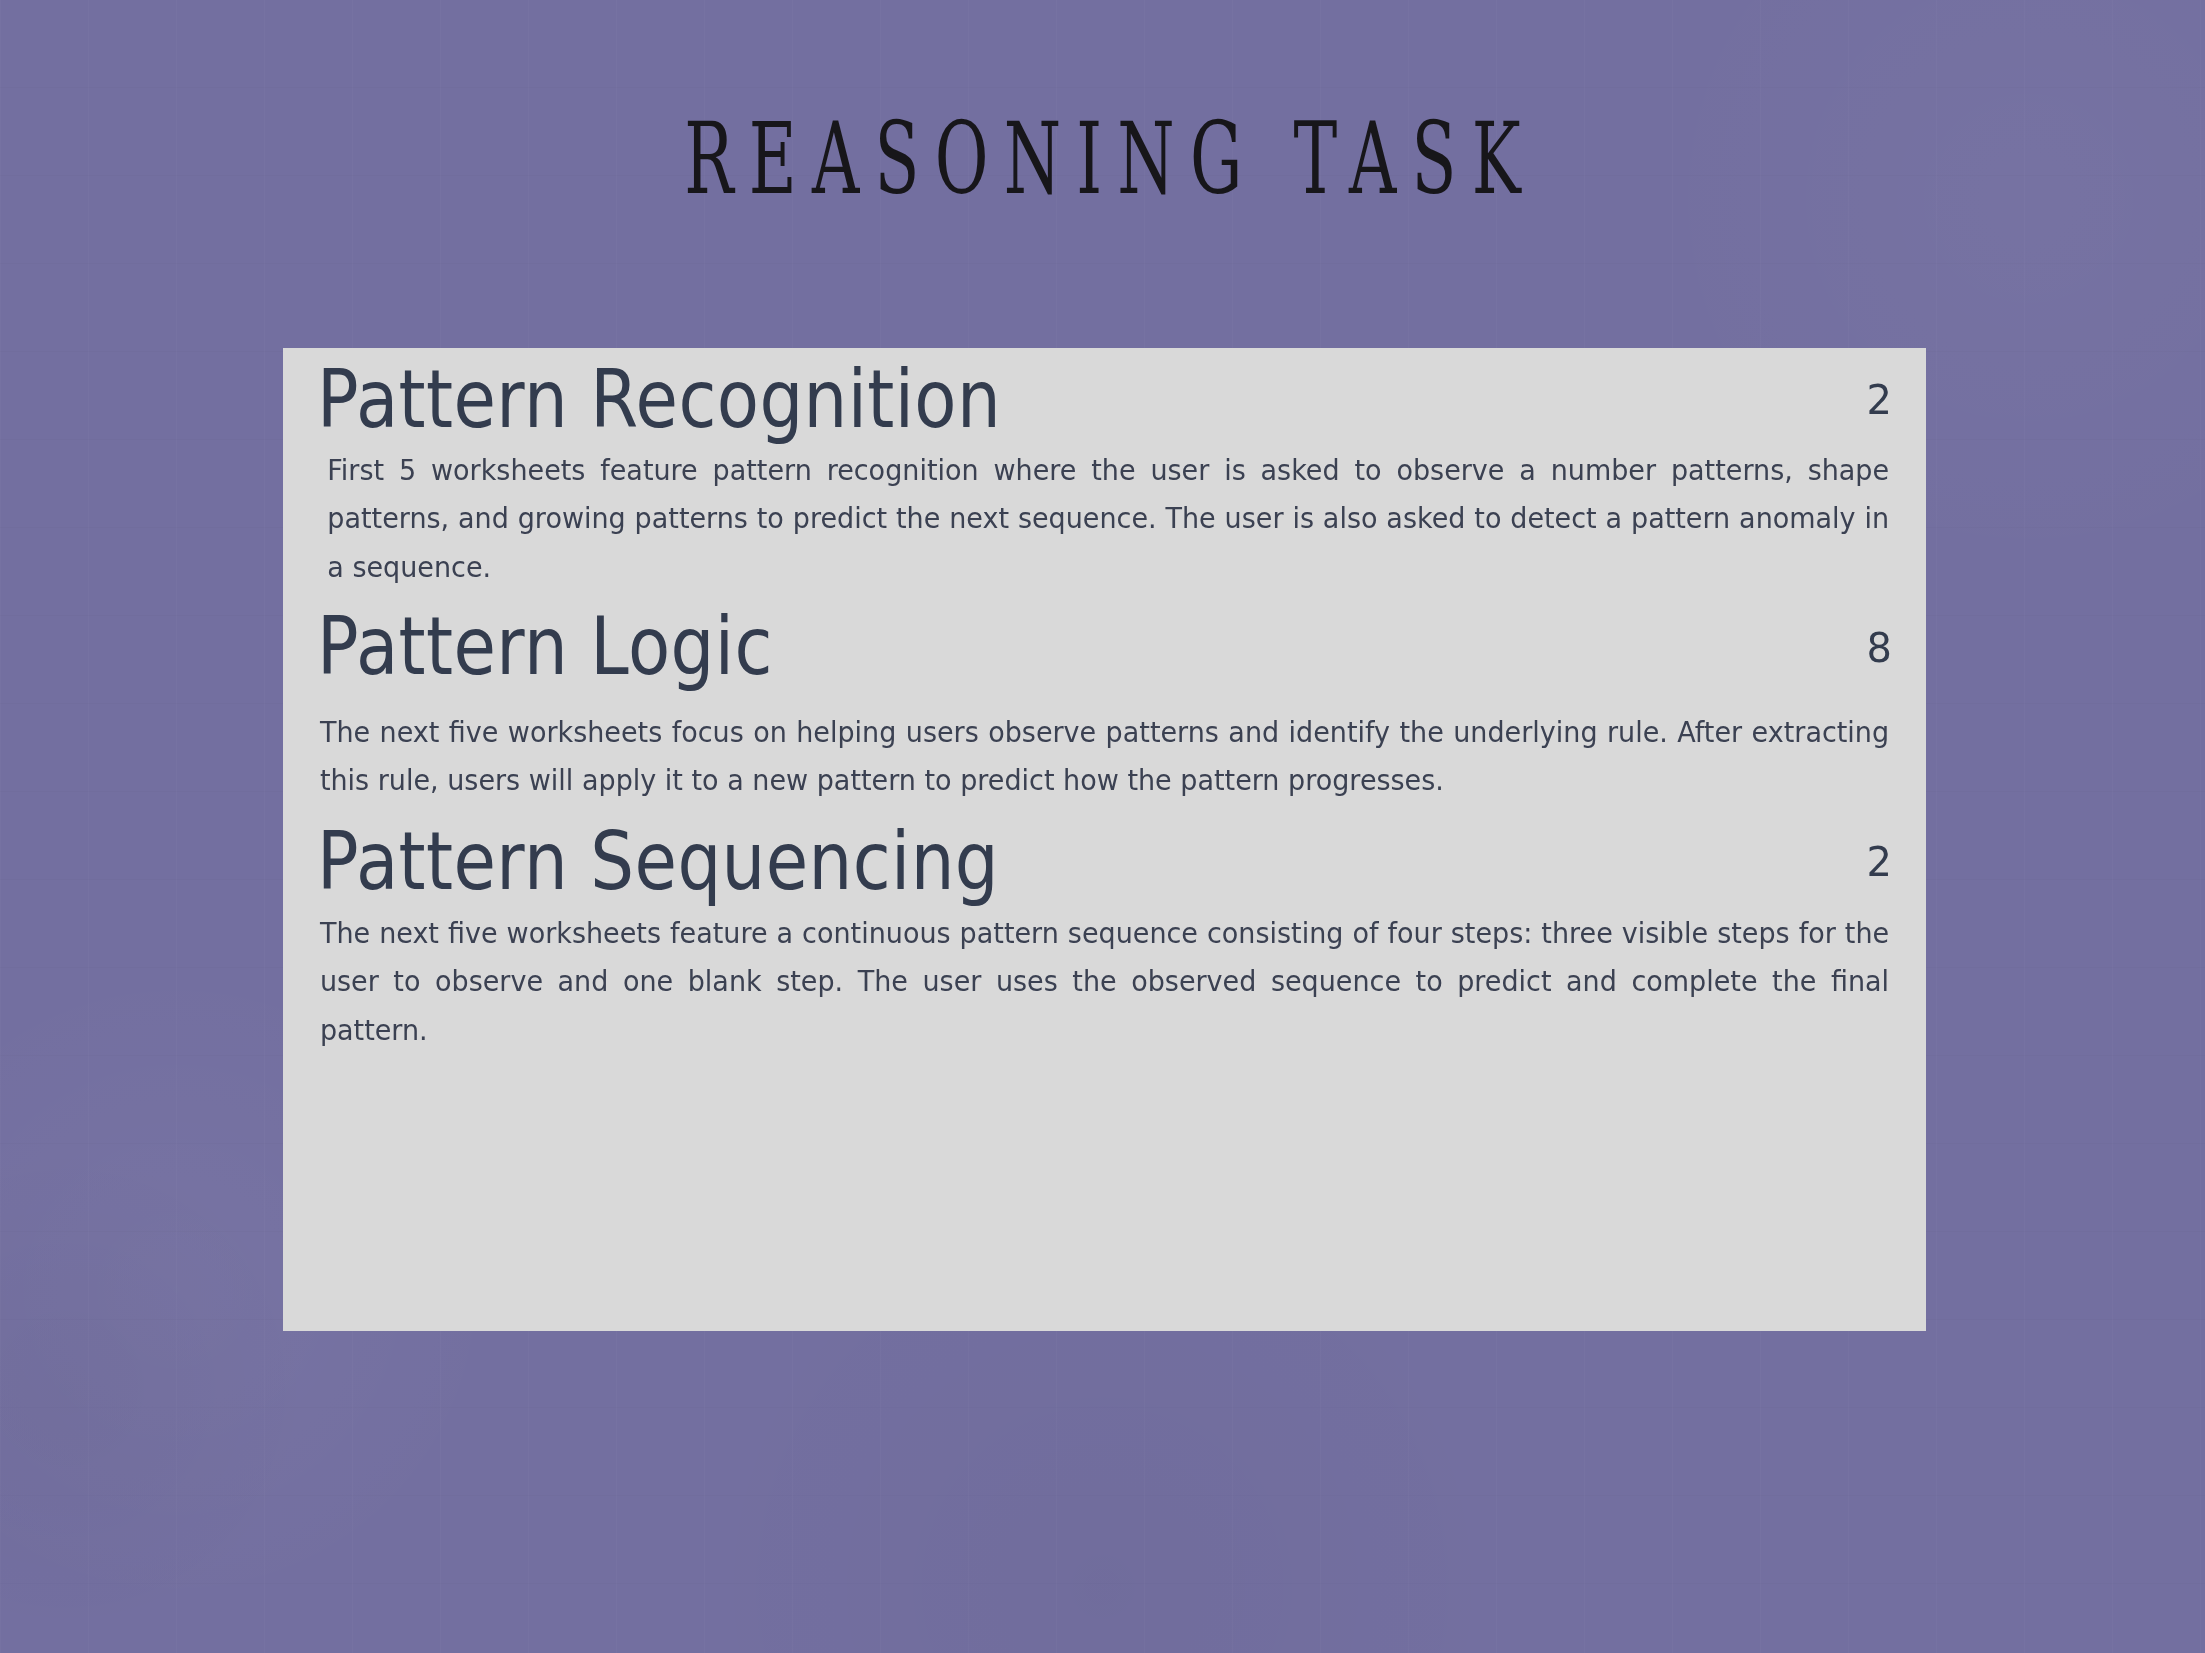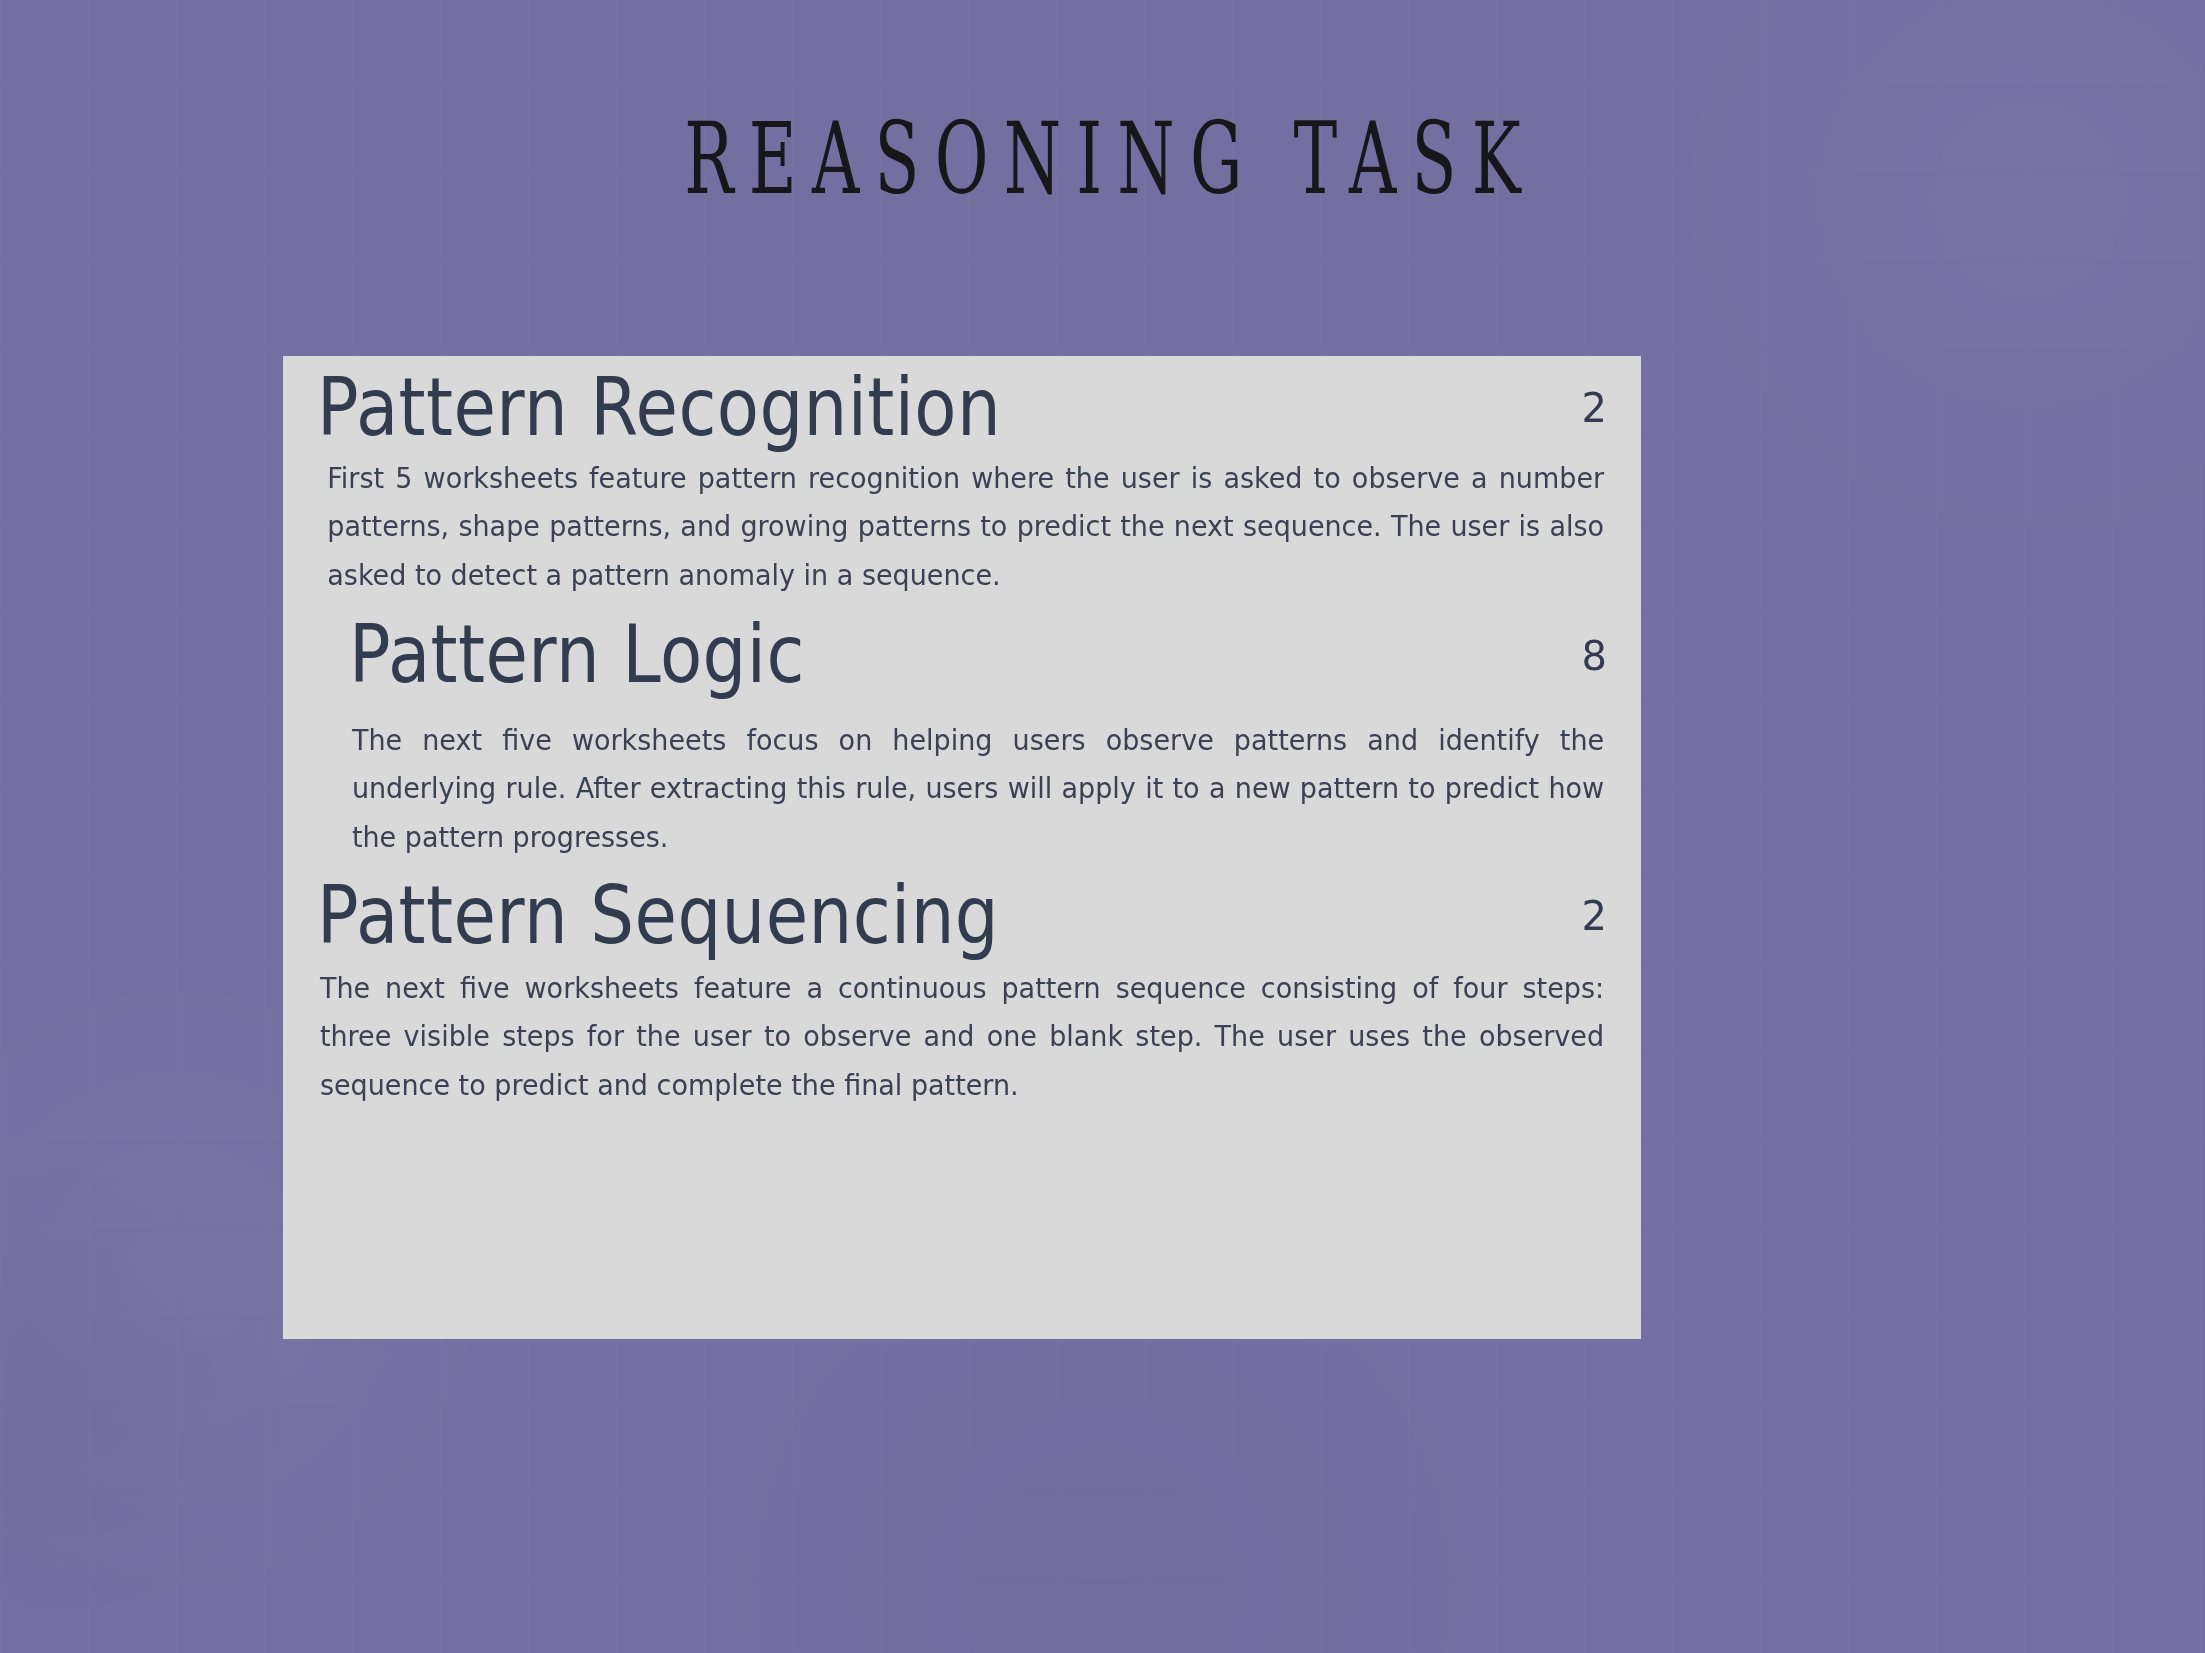--- a/index.html
+++ b/index.html
@@ -43,22 +43,22 @@
     text-indent: 19px;
     font-weight: 400;
     transform: scaleX(0.80) scaleY(1.22);
     transform-origin: center top;
     white-space: nowrap;
   }
 
   #toc-card {
     position: absolute;
     left: 283px;
-    top: 356px;
-    width: 1358px;
+    top: 348px;
+    width: 1643px;
     height: 983px;
     background: #d9d9d9;
     box-sizing: border-box;
     padding: 19px 34px 0 34px;
   }
 
   .toc-entry {
     position: relative;
   }
 
@@ -115,21 +115,21 @@
     text-justify: inter-word;
     transform: scaleY(1.04);
     transform-origin: left top;
   }
 
   
   #entry-0 { margin-top: 0px; }
   #entry-0 .entry-title { font-size: 69px; }
   #entry-0 .entry-body  { margin-top: 2.9px; padding: 0 2.9px 0 10.3px; }
 
-  #entry-1 { margin-top: 28px; margin-left: 32px; }
+  #entry-1 { margin-top: 28px; }
   #entry-1 .entry-title { font-size: 69px; }
   #entry-1 .entry-body  { margin-top: 17.6px; padding: 0 2.9px 0 2.9px; }
 
   #entry-2 { margin-top: 26.5px; }
   #entry-2 .entry-title { font-size: 69px; }
   #entry-2 .entry-leader { letter-spacing: 0px; }
   #entry-2 .entry-body  { margin-top: 4.4px; padding: 0 2.9px 0 2.9px; }
 </style>
 </head>
 <body>

